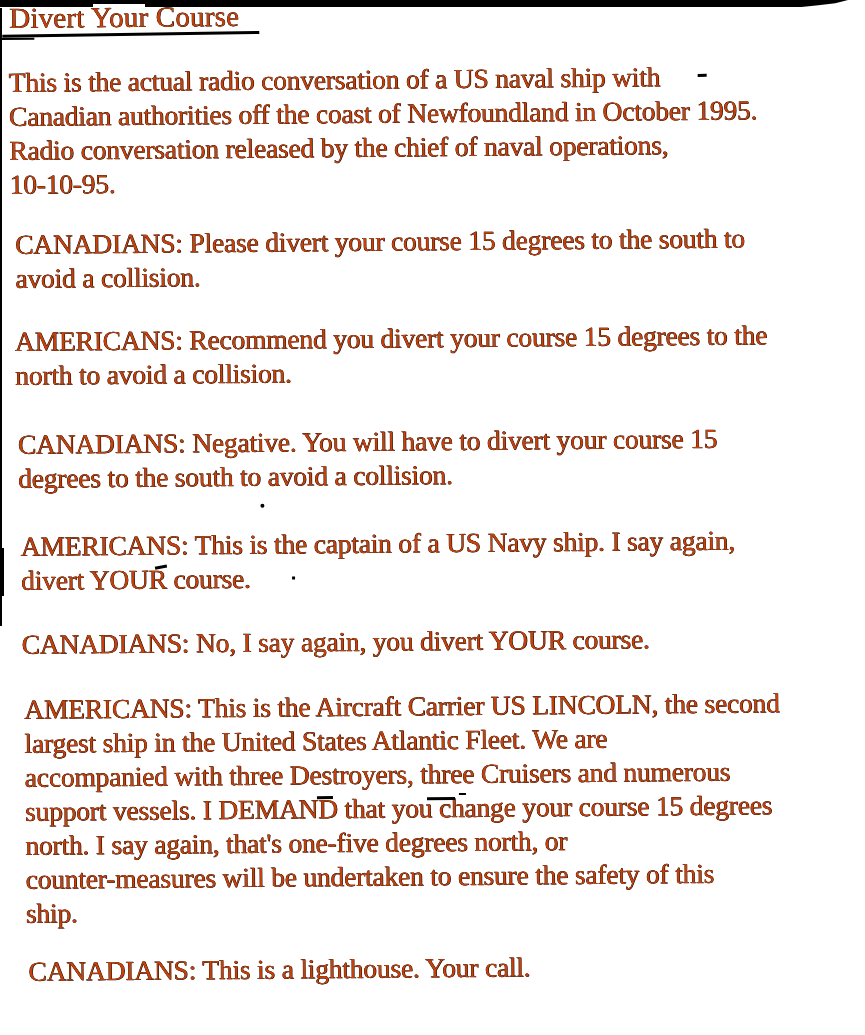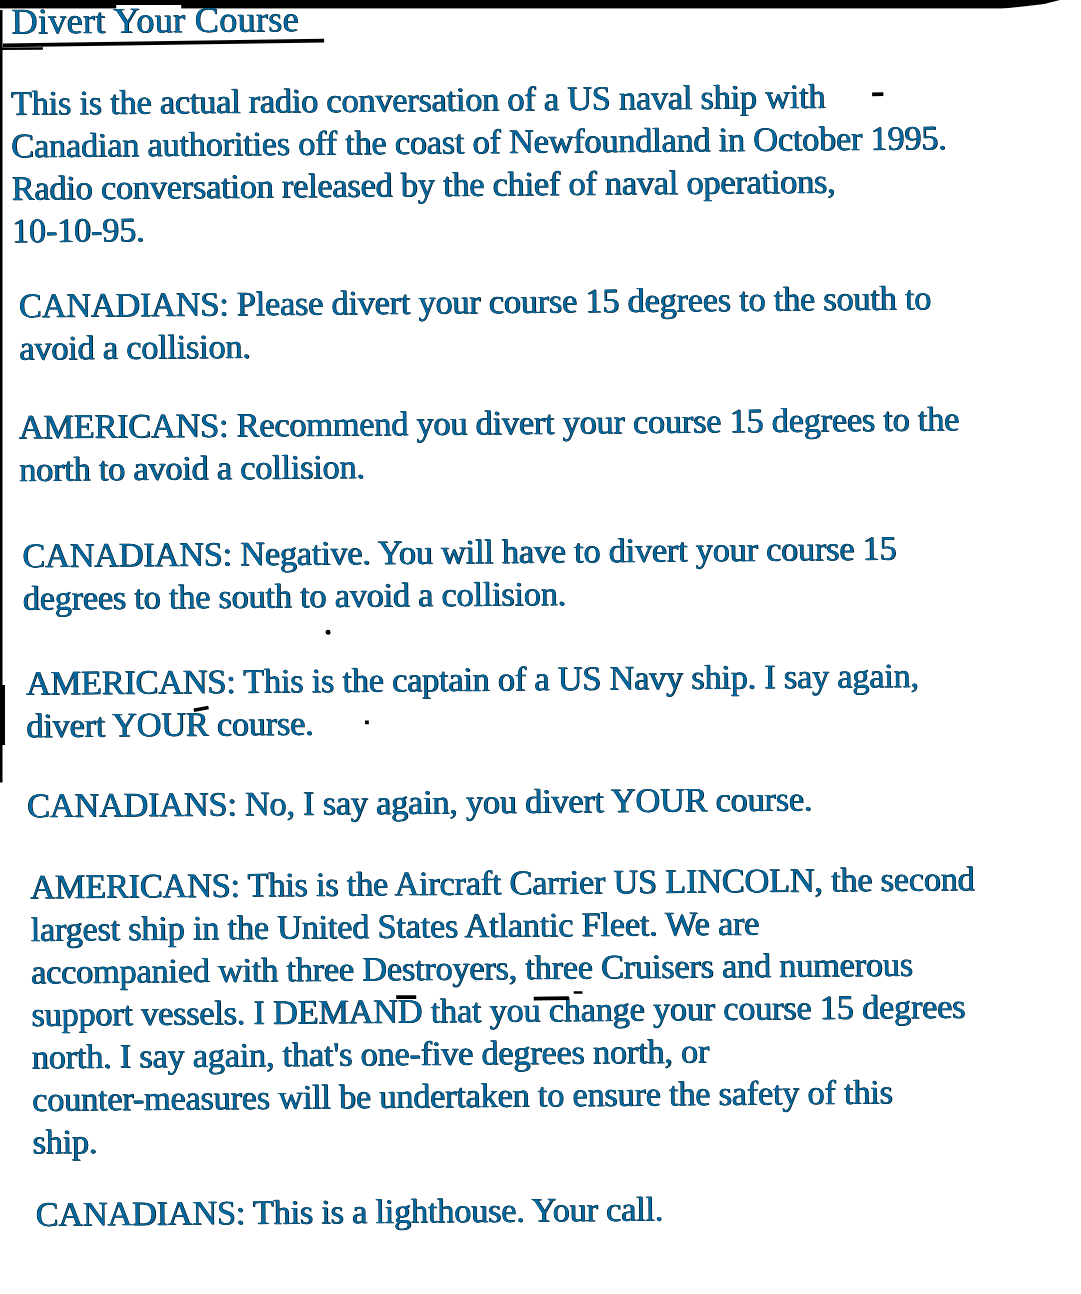--- a/index.html
+++ b/index.html
@@ -7,21 +7,21 @@
     padding: 0;
     background: #ffffff;
   }
   .scan {
     position: relative;
     width: 865px;
     height: 1035px;
     background: #ffffff;
     overflow: hidden;
     font-family: "Liberation Serif", "DejaVu Serif", serif;
-    color: #0369a1;
+    color: #c2410c;
   }
   
   .edge-top {
     position: absolute;
     left: 0; top: 0;
     width: 848px; height: 7px;
     background: #000;
     clip-path: polygon(0 0, 100% 0, 98.5% 45%, 96.5% 75%, 94.5% 100%, 0 100%);
   }
   .edge-top-notch {

